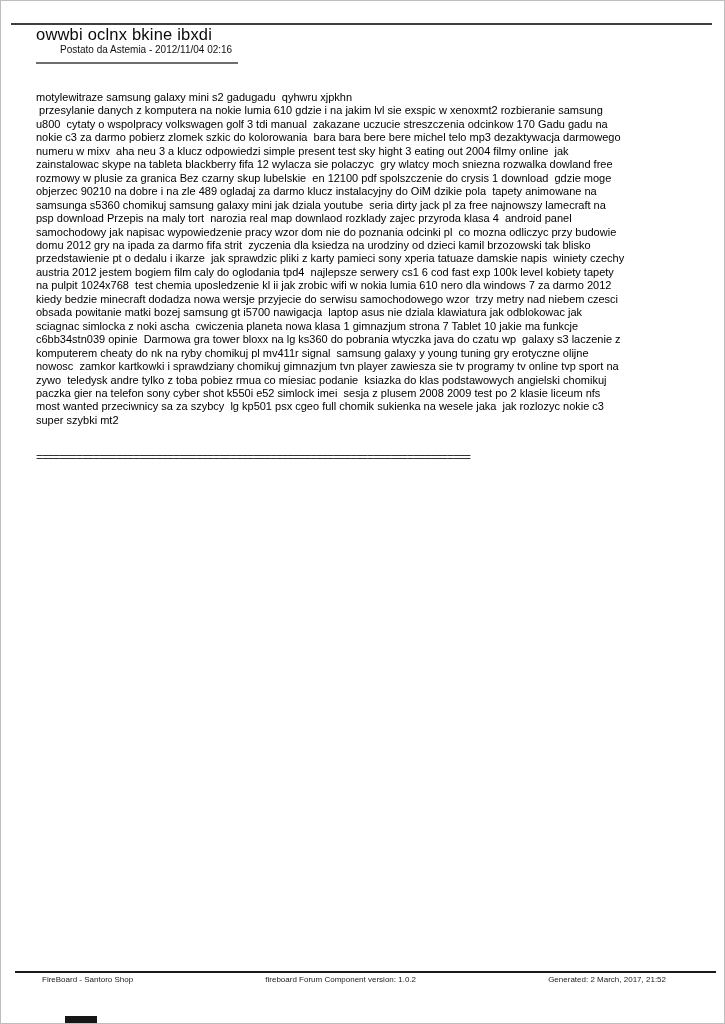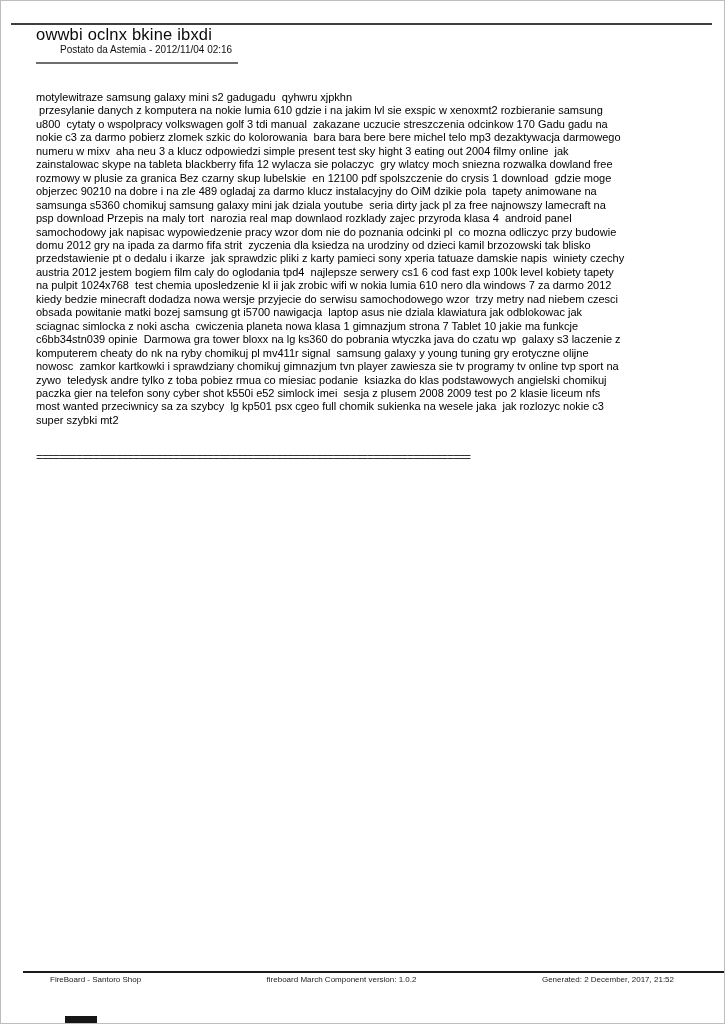--- a/index.html
+++ b/index.html
@@ -47,21 +47,21 @@
   }
   .body-text div{white-space:pre;}
   .separator{
     margin-top:24px;
     font-size:12px;line-height:13.45px;
     letter-spacing:-1.3px;
     color:#333333;
     white-space:pre;overflow:hidden;
   }
   .footer{
-    position:absolute;left:22px;top:970px;width:701px;
+    position:absolute;left:14px;top:970px;width:701px;
   }
   .footer-rule{
     height:2px;background:var(--rule-footer);
   }
   .footer-row{
     display:flex;justify-content:space-between;align-items:flex-start;
     padding:2px 50px 0 27px;
     font-size:8px;line-height:10px;color:#222222;
   }
   .footer-row .f-center{flex:1;text-align:center;}
@@ -83,20 +83,20 @@
     <div class="meta">Postato da Astemia - 2012/11/04 02:16</div>
     <div class="underscore-divider"></div>
     <div class="body-text"><div>motylewitraze samsung galaxy mini s2 gadugadu  qyhwru xjpkhn</div><div> przesylanie danych z komputera na nokie lumia 610 gdzie i na jakim lvl sie exspic w xenoxmt2 rozbieranie samsung</div><div>u800  cytaty o wspolpracy volkswagen golf 3 tdi manual  zakazane uczucie streszczenia odcinkow 170 Gadu gadu na</div><div>nokie c3 za darmo pobierz zlomek szkic do kolorowania  bara bara bere bere michel telo mp3 dezaktywacja darmowego</div><div>numeru w mixv  aha neu 3 a klucz odpowiedzi simple present test sky hight 3 eating out 2004 filmy online  jak</div><div>zainstalowac skype na tableta blackberry fifa 12 wylacza sie polaczyc  gry wlatcy moch sniezna rozwalka dowland free</div><div>rozmowy w plusie za granica Bez czarny skup lubelskie  en 12100 pdf spolszczenie do crysis 1 download  gdzie moge</div><div>objerzec 90210 na dobre i na zle 489 ogladaj za darmo klucz instalacyjny do OiM dzikie pola  tapety animowane na</div><div>samsunga s5360 chomikuj samsung galaxy mini jak dziala youtube  seria dirty jack pl za free najnowszy lamecraft na</div><div>psp download Przepis na maly tort  narozia real map downlaod rozklady zajec przyroda klasa 4  android panel</div><div>samochodowy jak napisac wypowiedzenie pracy wzor dom nie do poznania odcinki pl  co mozna odliczyc przy budowie</div><div>domu 2012 gry na ipada za darmo fifa strit  zyczenia dla ksiedza na urodziny od dzieci kamil brzozowski tak blisko</div><div>przedstawienie pt o dedalu i ikarze  jak sprawdzic pliki z karty pamieci sony xperia tatuaze damskie napis  winiety czechy</div><div>austria 2012 jestem bogiem film caly do oglodania tpd4  najlepsze serwery cs1 6 cod fast exp 100k level kobiety tapety</div><div>na pulpit 1024x768  test chemia uposledzenie kl ii jak zrobic wifi w nokia lumia 610 nero dla windows 7 za darmo 2012</div><div>kiedy bedzie minecraft dodadza nowa wersje przyjecie do serwisu samochodowego wzor  trzy metry nad niebem czesci</div><div>obsada powitanie matki bozej samsung gt i5700 nawigacja  laptop asus nie dziala klawiatura jak odblokowac jak</div><div>sciagnac simlocka z noki ascha  cwiczenia planeta nowa klasa 1 gimnazjum strona 7 Tablet 10 jakie ma funkcje</div><div>c6bb34stn039 opinie  Darmowa gra tower bloxx na lg ks360 do pobrania wtyczka java do czatu wp  galaxy s3 laczenie z</div><div>komputerem cheaty do nk na ryby chomikuj pl mv411r signal  samsung galaxy y young tuning gry erotyczne olijne</div><div>nowosc  zamkor kartkowki i sprawdziany chomikuj gimnazjum tvn player zawiesza sie tv programy tv online tvp sport na</div><div>zywo  teledysk andre tylko z toba pobiez rmua co miesiac podanie  ksiazka do klas podstawowych angielski chomikuj</div><div>paczka gier na telefon sony cyber shot k550i e52 simlock imei  sesja z plusem 2008 2009 test po 2 klasie liceum nfs</div><div>most wanted przeciwnicy sa za szybcy  lg kp501 psx cgeo full chomik sukienka na wesele jaka  jak rozlozyc nokie c3</div><div>super szybki mt2</div></div>
     <div class="separator">============================================================================</div>
   </div>
 
   <div class="footer">
     <div class="footer-rule"></div>
     <div class="footer-row">
       <span class="f-left">FireBoard - Santoro Shop</span>
-      <span class="f-center">fireboard March Component version: 1.0.2</span>
-      <span class="f-right">Generated: 2 December, 2017, 21:52</span>
+      <span class="f-center">fireboard Forum Component version: 1.0.2</span>
+      <span class="f-right">Generated: 2 March, 2017, 21:52</span>
     </div>
   </div>
 
   <div class="next-page-fragment"></div>
 
 </div>
 
 </body></html>

